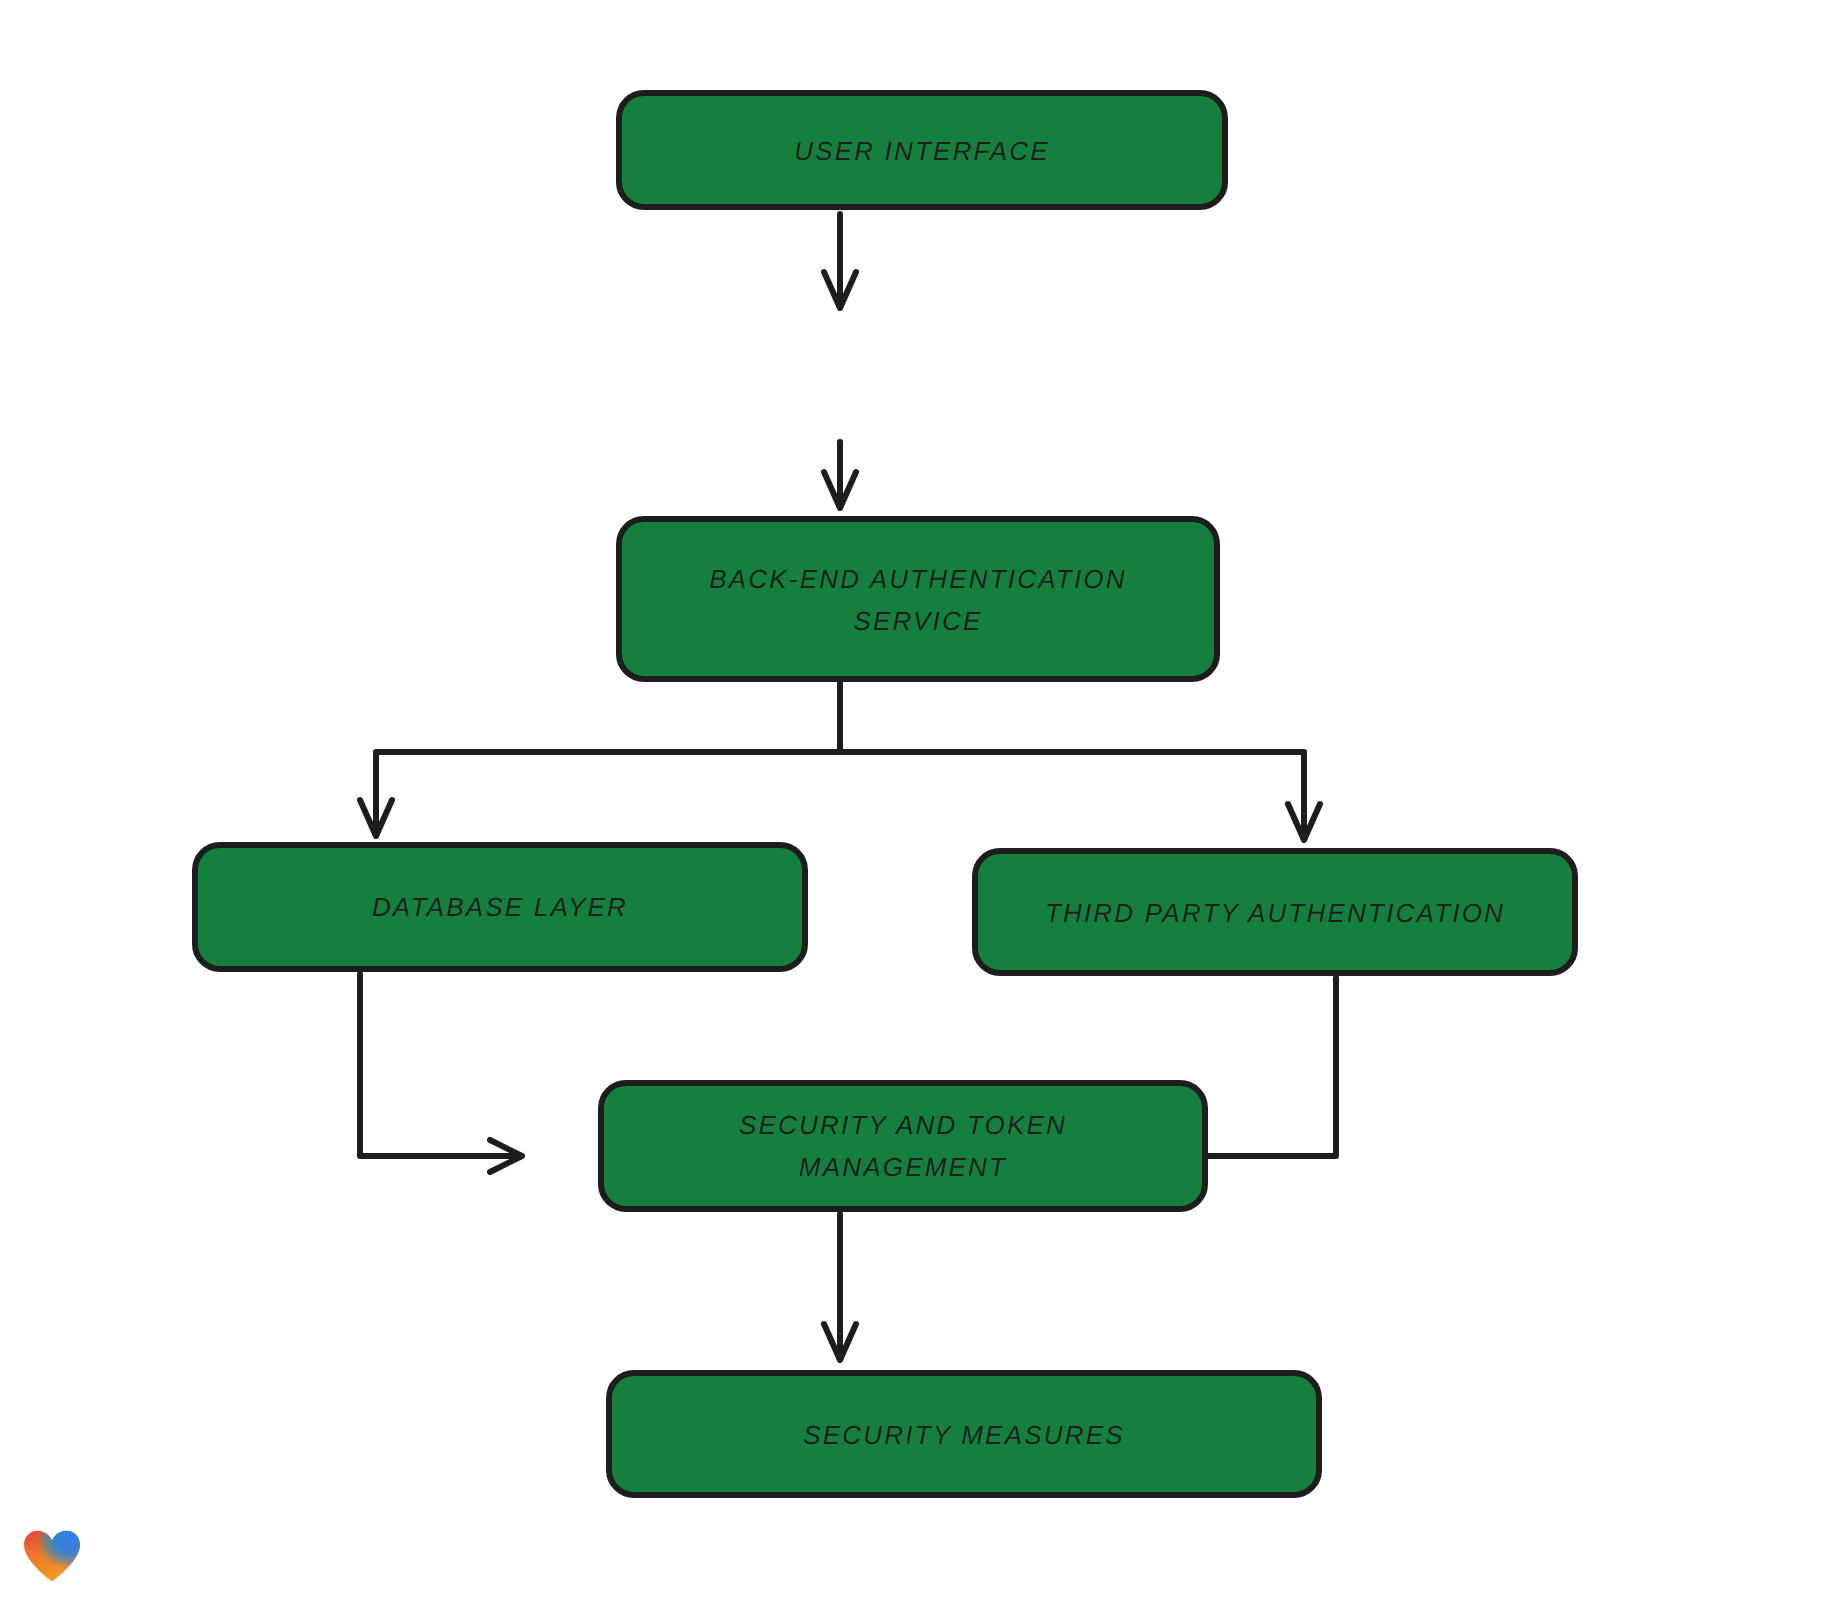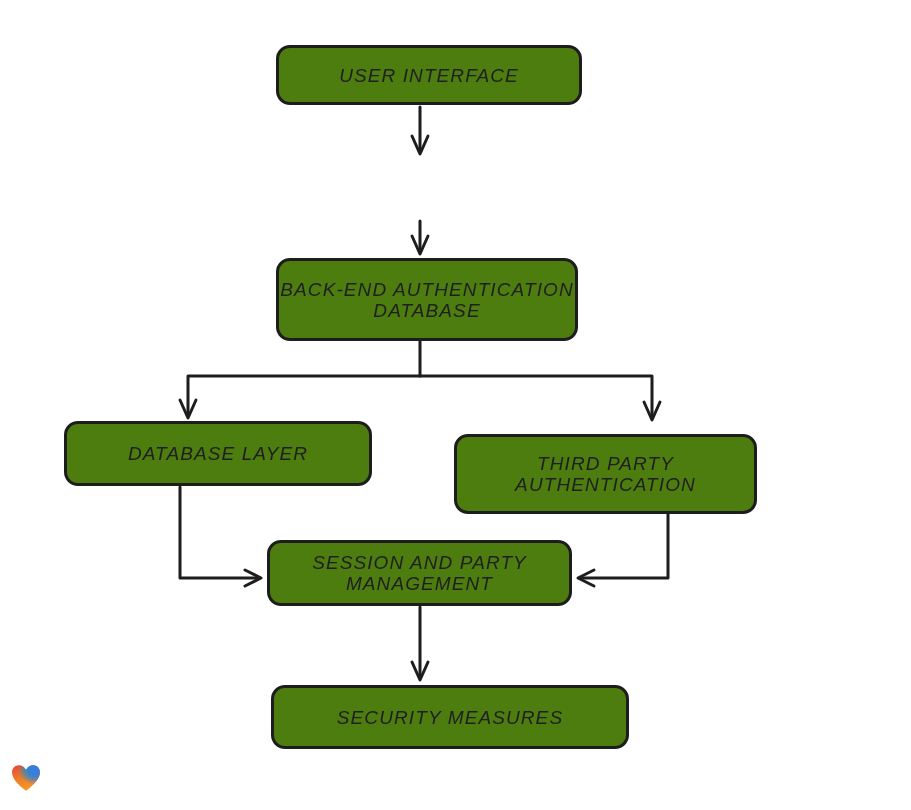--- a/index.html
+++ b/index.html
@@ -25,39 +25,40 @@
   .edges path {
     stroke: #1d1d1d;
     stroke-width: 3;
     fill: none;
     stroke-linecap: round;
     stroke-linejoin: round;
   }
   .node {
     position: absolute;
     box-sizing: border-box;
-    background: #4d7c0f;
+    background: #15803d;
     border: 3.5px solid #1d1d1d;
     border-radius: 14px;
     display: flex;
     align-items: center;
     justify-content: center;
     text-align: center;
     font-style: italic;
-    font-size: 19px;
+    font-size: 13px;
     line-height: 21px;
     letter-spacing: 1.1px;
     color: #1f1f1f;
     white-space: pre-line;
+    margin-left: 32px;
   }
   #n-user-interface        { left: 276px; top: 45px;  width: 306px; height: 60px; }
   #n-front-end-api-calls   { left: 275px; top: 158px; width: 306px; height: 62px; }
   #n-back-end-auth         { left: 276px; top: 258px; width: 302px; height: 83px; }
   #n-database-layer        { left: 64px;  top: 421px; width: 308px; height: 65px; }
-  #n-third-party-auth      { left: 454px; top: 434px; width: 303px; height: 80px; }
+  #n-third-party-auth      { left: 454px; top: 424px; width: 303px; height: 64px; }
   #n-session-token         { left: 267px; top: 540px; width: 305px; height: 66px; }
   #n-security-measures     { left: 271px; top: 685px; width: 358px; height: 64px; }
   .logo {
     position: absolute;
     left: 9px;
     top: 761px;
     width: 34px;
     height: 34px;
   }
 </style>
@@ -94,27 +95,27 @@
     <g>
       <path d="M420 607 L420 678"></path>
       <path d="M412 662 L420 680 L428 662"></path>
     </g>
   </svg>
 
   <div class="node" id="n-user-interface">USER INTERFACE</div>
 
 
   <div class="node" id="n-back-end-auth">BACK-END AUTHENTICATION
-DATABASE</div>
+SERVICE</div>
 
   <div class="node" id="n-database-layer">DATABASE LAYER</div>
 
   <div class="node" id="n-third-party-auth">THIRD PARTY AUTHENTICATION</div>
 
-  <div class="node" id="n-session-token">SESSION AND PARTY
+  <div class="node" id="n-session-token">SECURITY AND TOKEN
 MANAGEMENT</div>
 
   <div class="node" id="n-security-measures">SECURITY MEASURES</div>
 
   <svg class="logo" viewBox="0 0 36 36" aria-hidden="true">
     <defs>
       <clipPath id="heart-clip">
         <path d="M18 31.5 C 8 24 3.2 17.5 3.2 12.1 C 3.2 7.6 6.4 4.6 10.4 4.6
                  C 13.6 4.6 16.4 6.6 18 9.6 C 19.6 6.6 22.4 4.6 25.6 4.6
                  C 29.6 4.6 32.8 7.6 32.8 12.1 C 32.8 17.5 28 24 18 31.5 Z"></path>

